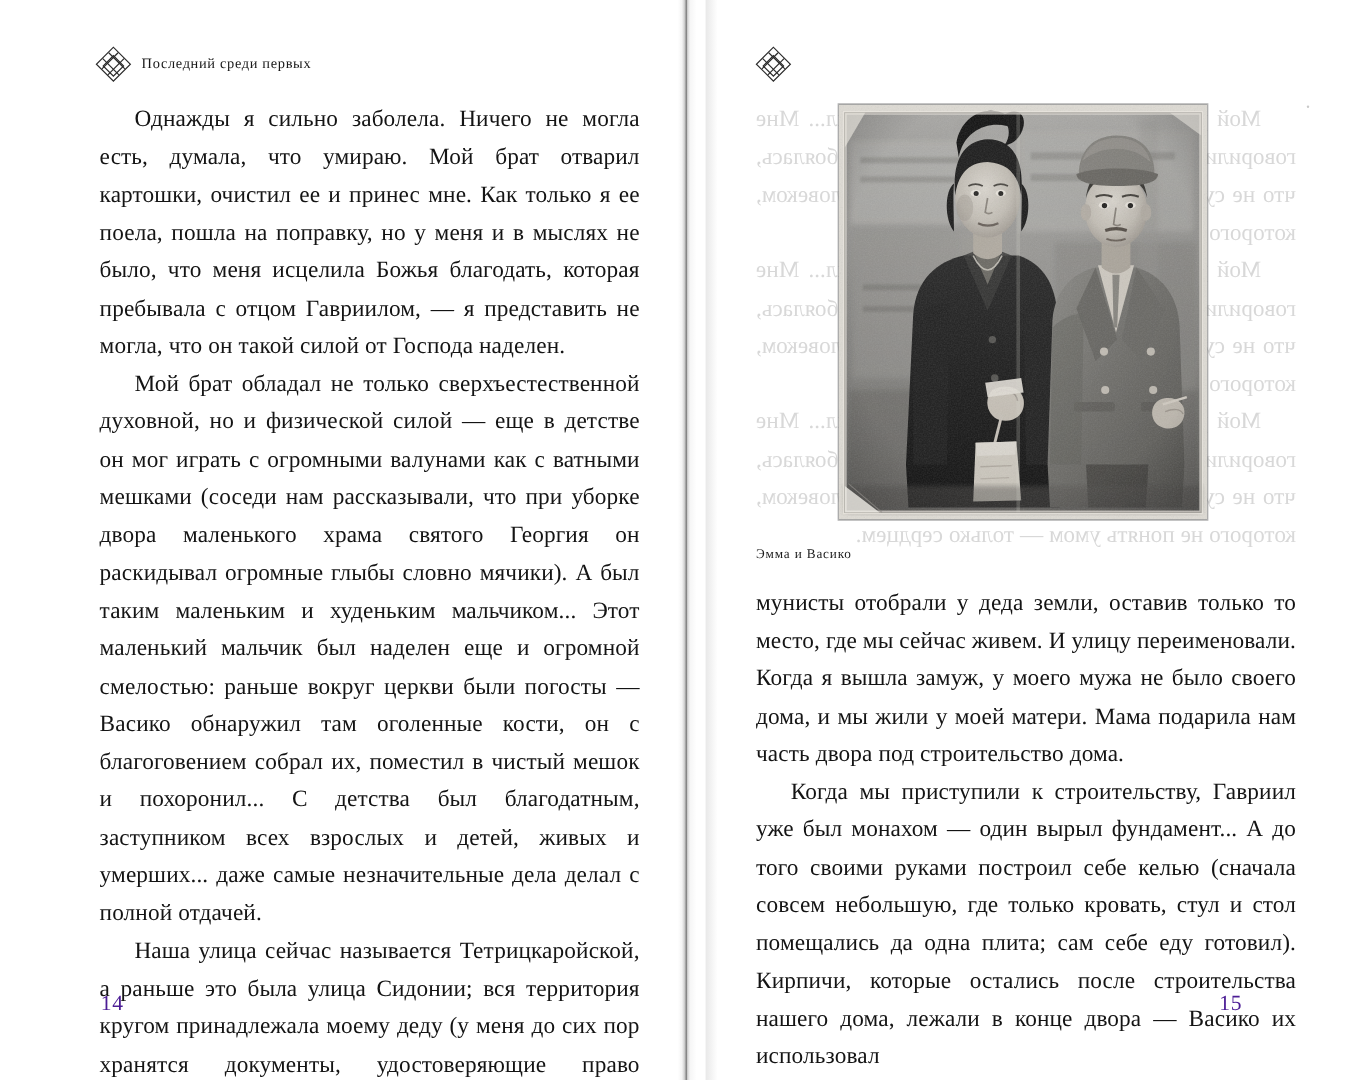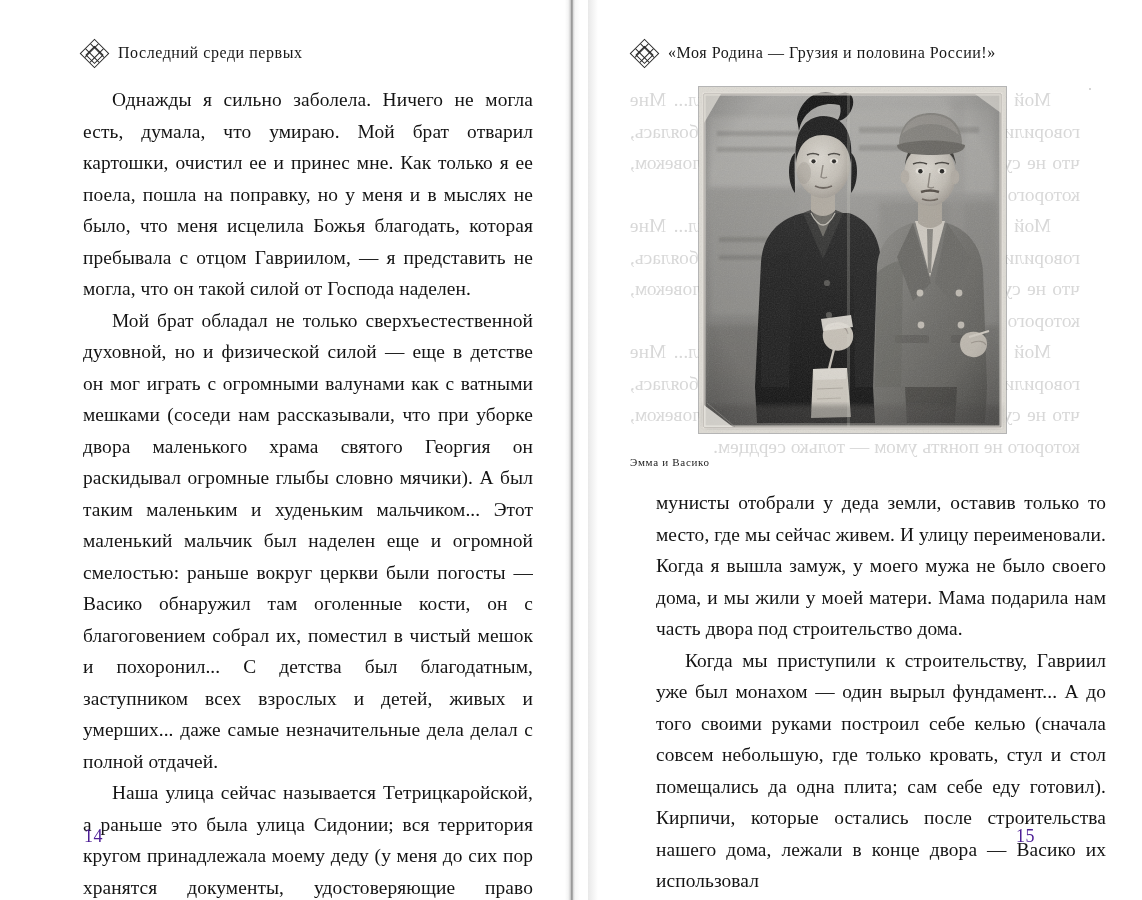--- a/index.html
+++ b/index.html
@@ -98,21 +98,21 @@
   .ornament .o-h2 { left: 1px; right: 1px; top: 13px; height: 1.4px; }
   .ornament .o-v1 { top: 1px; bottom: 1px; left: 6px;  width: 1.4px; }
   .ornament .o-v2 { top: 1px; bottom: 1px; left: 13px; width: 1.4px; }
   .ornament .o-mid {
     left: 5px; top: 5px; width: 11px; height: 11px;
     background: none;
     border: 1.3px solid #2b2b2b;
   }
 
   .runhead-text {
-    font-size: 16px;
+    font-size: 12px;
     letter-spacing: 0.55px;
     color: #181818;
     white-space: nowrap;
     font-family: "Liberation Serif", "DejaVu Serif", serif;
   }
 
   
   .column {
     position: absolute;
     font-size: 19.4px;
@@ -120,21 +120,21 @@
     text-align: justify;
     color: #141414;
     letter-spacing: 0.1px;
   }
   .col-left {
     left: 83px;
     top: 84px;
     width: 450px;
   }
   .col-right-lower {
-    left: 656px;
+    left: 630px;
     top: 487px;
     width: 450px;
   }
 
   .column p {
     margin: 0;
     text-indent: 29px;
     text-align: justify;
     -webkit-hyphens: none;
     hyphens: none;
@@ -239,21 +239,20 @@
 
   <div class="runhead runhead-right">
     <span class="ornament">
       <i class="o-out"></i>
         <i class="o-h1"></i>
         <i class="o-h2"></i>
       <i class="o-v1"></i>
         <i class="o-v2"></i>
         <i class="o-mid"></i>
     </span>
-    <span class="runhead-text">«Моя Родина — Грузия и половина России!»</span>
   </div>
 
   <div class="showthrough">
     <p>Мой рассказ о брате, о том, каким он был... Мне говорили, что я должна написать книгу, но боялась, что не сумею передать всего, ведь он был человеком, которого не понять умом — только сердцем.</p>
     <p>Мой рассказ о брате, о том, каким он был... Мне говорили, что я должна написать книгу, но боялась, что не сумею передать всего, ведь он был человеком, которого не понять умом — только сердцем.</p>
     <p>Мой рассказ о брате, о том, каким он был... Мне говорили, что я должна написать книгу, но боялась, что не сумею передать всего, ведь он был человеком, которого не понять умом — только сердцем.</p>
   </div>
 
   <div class="photo-wrap">
     <div class="photo">

